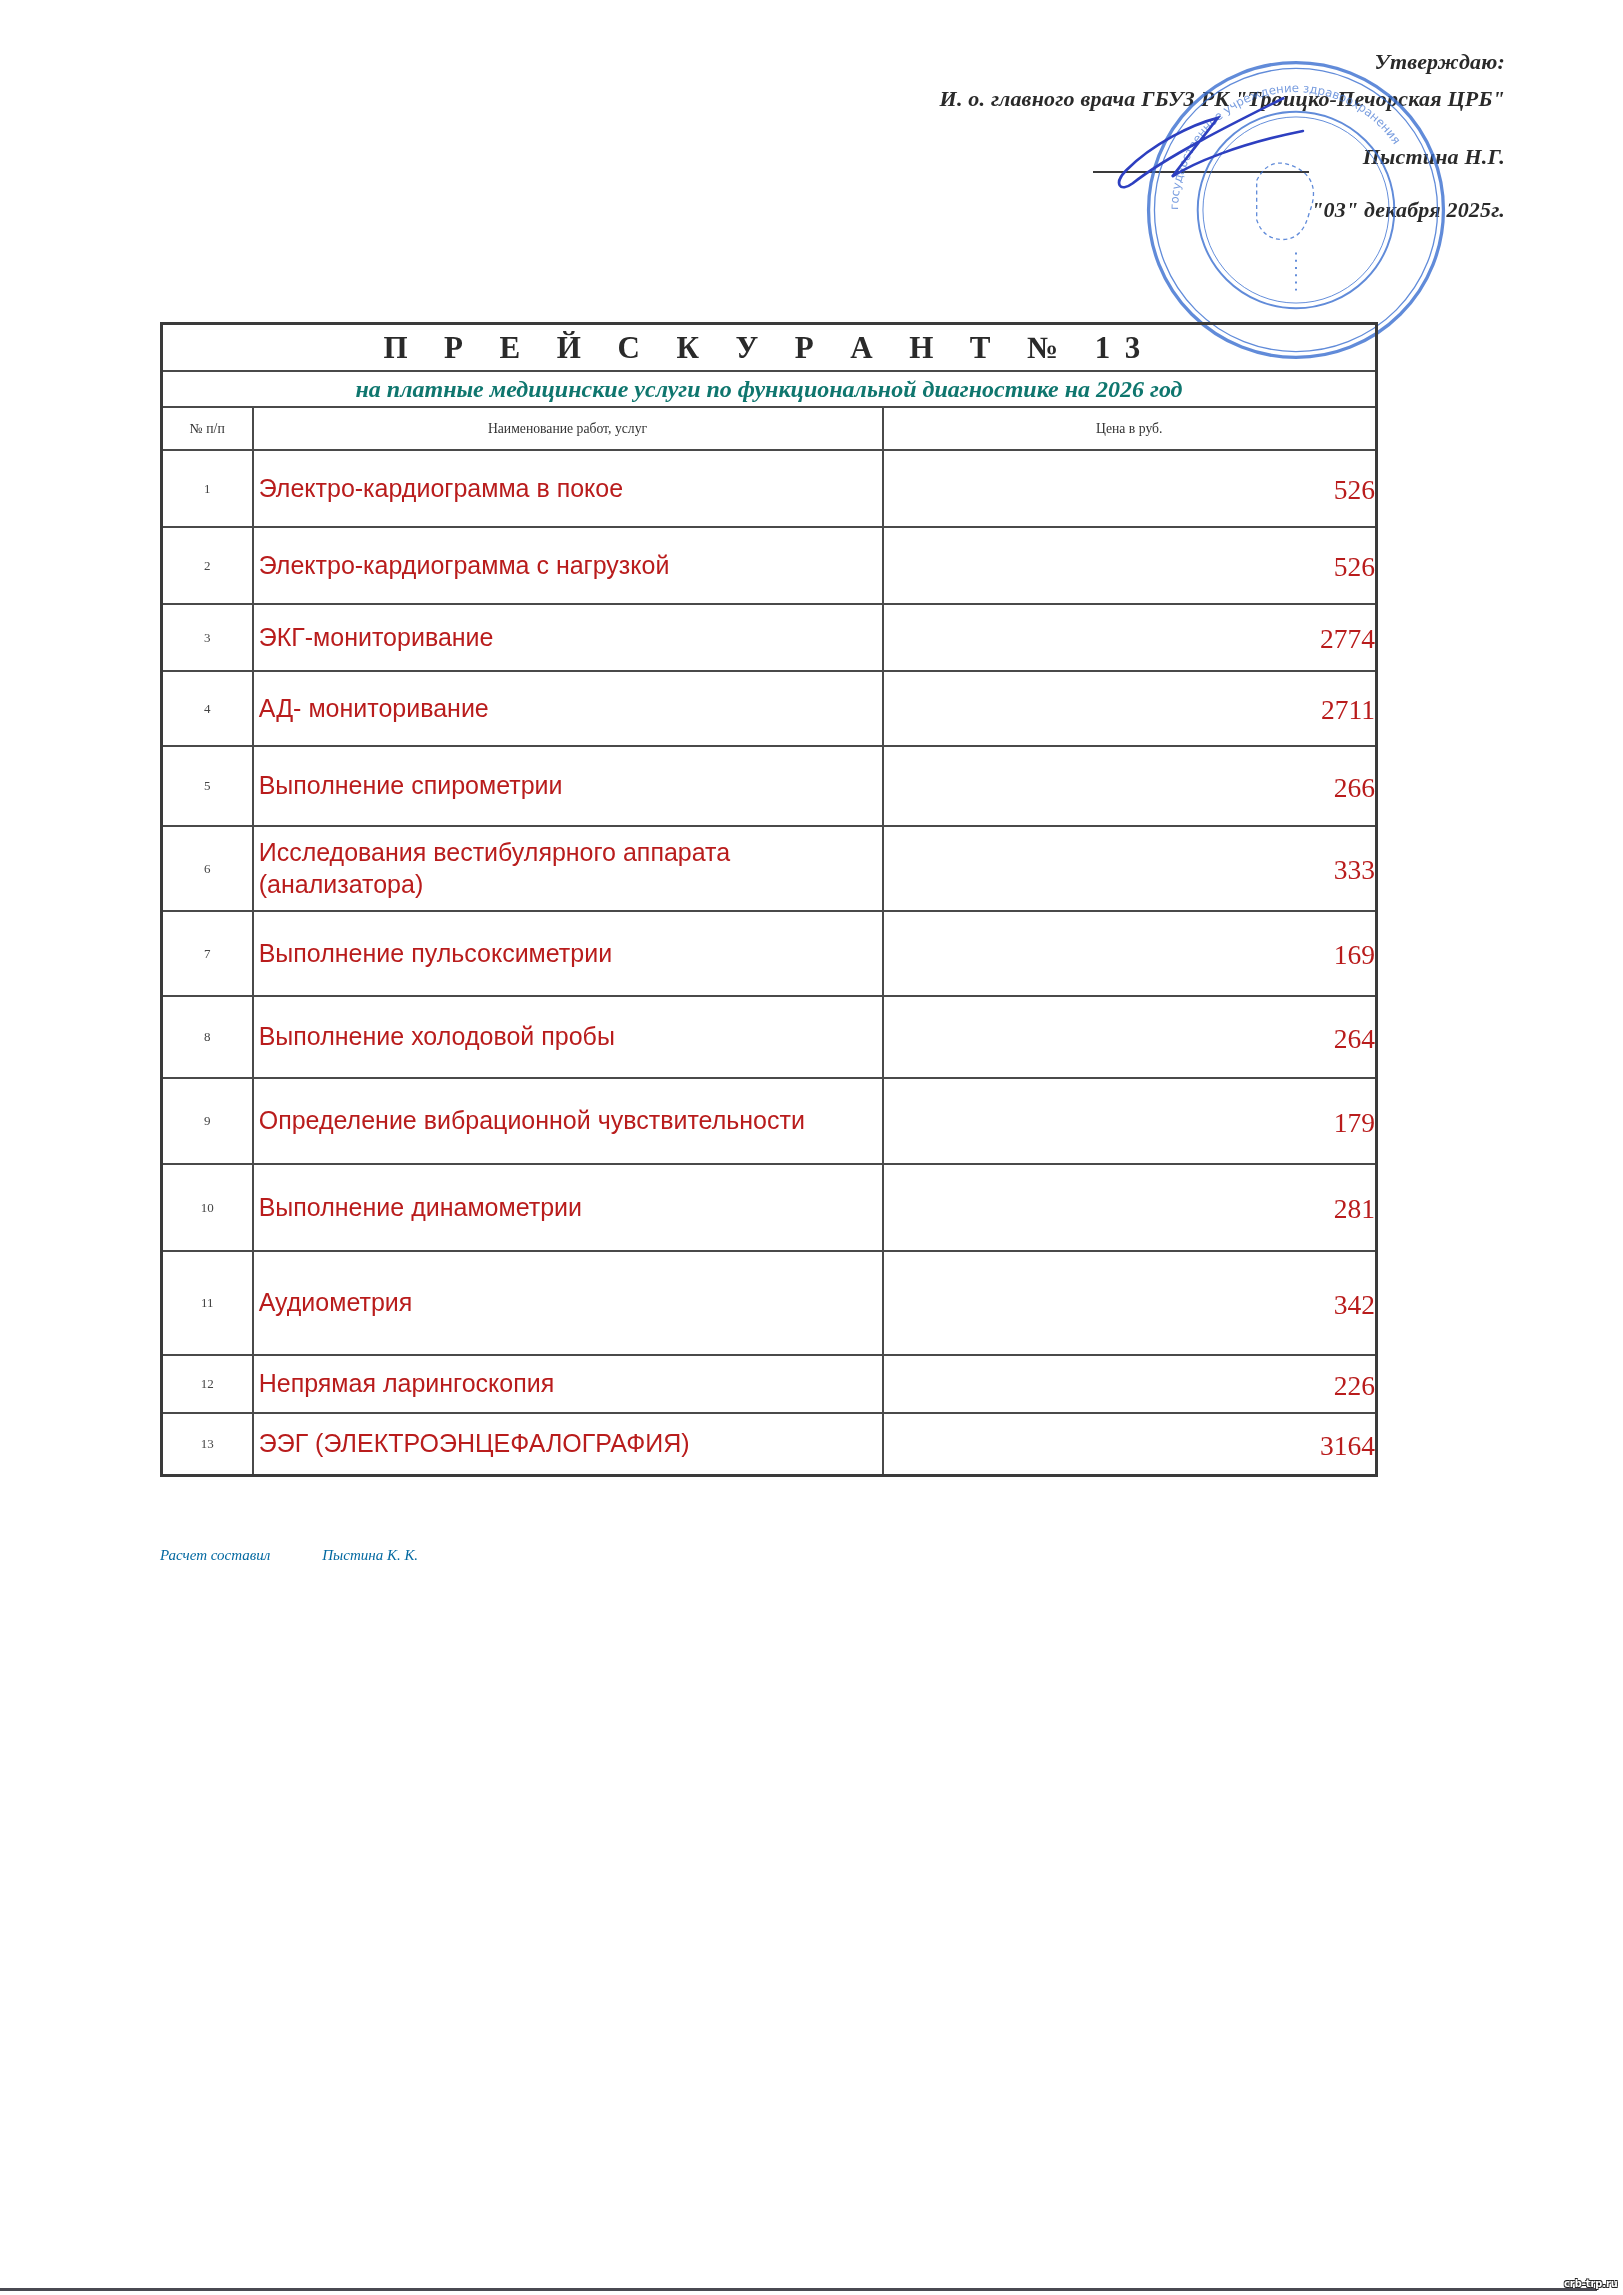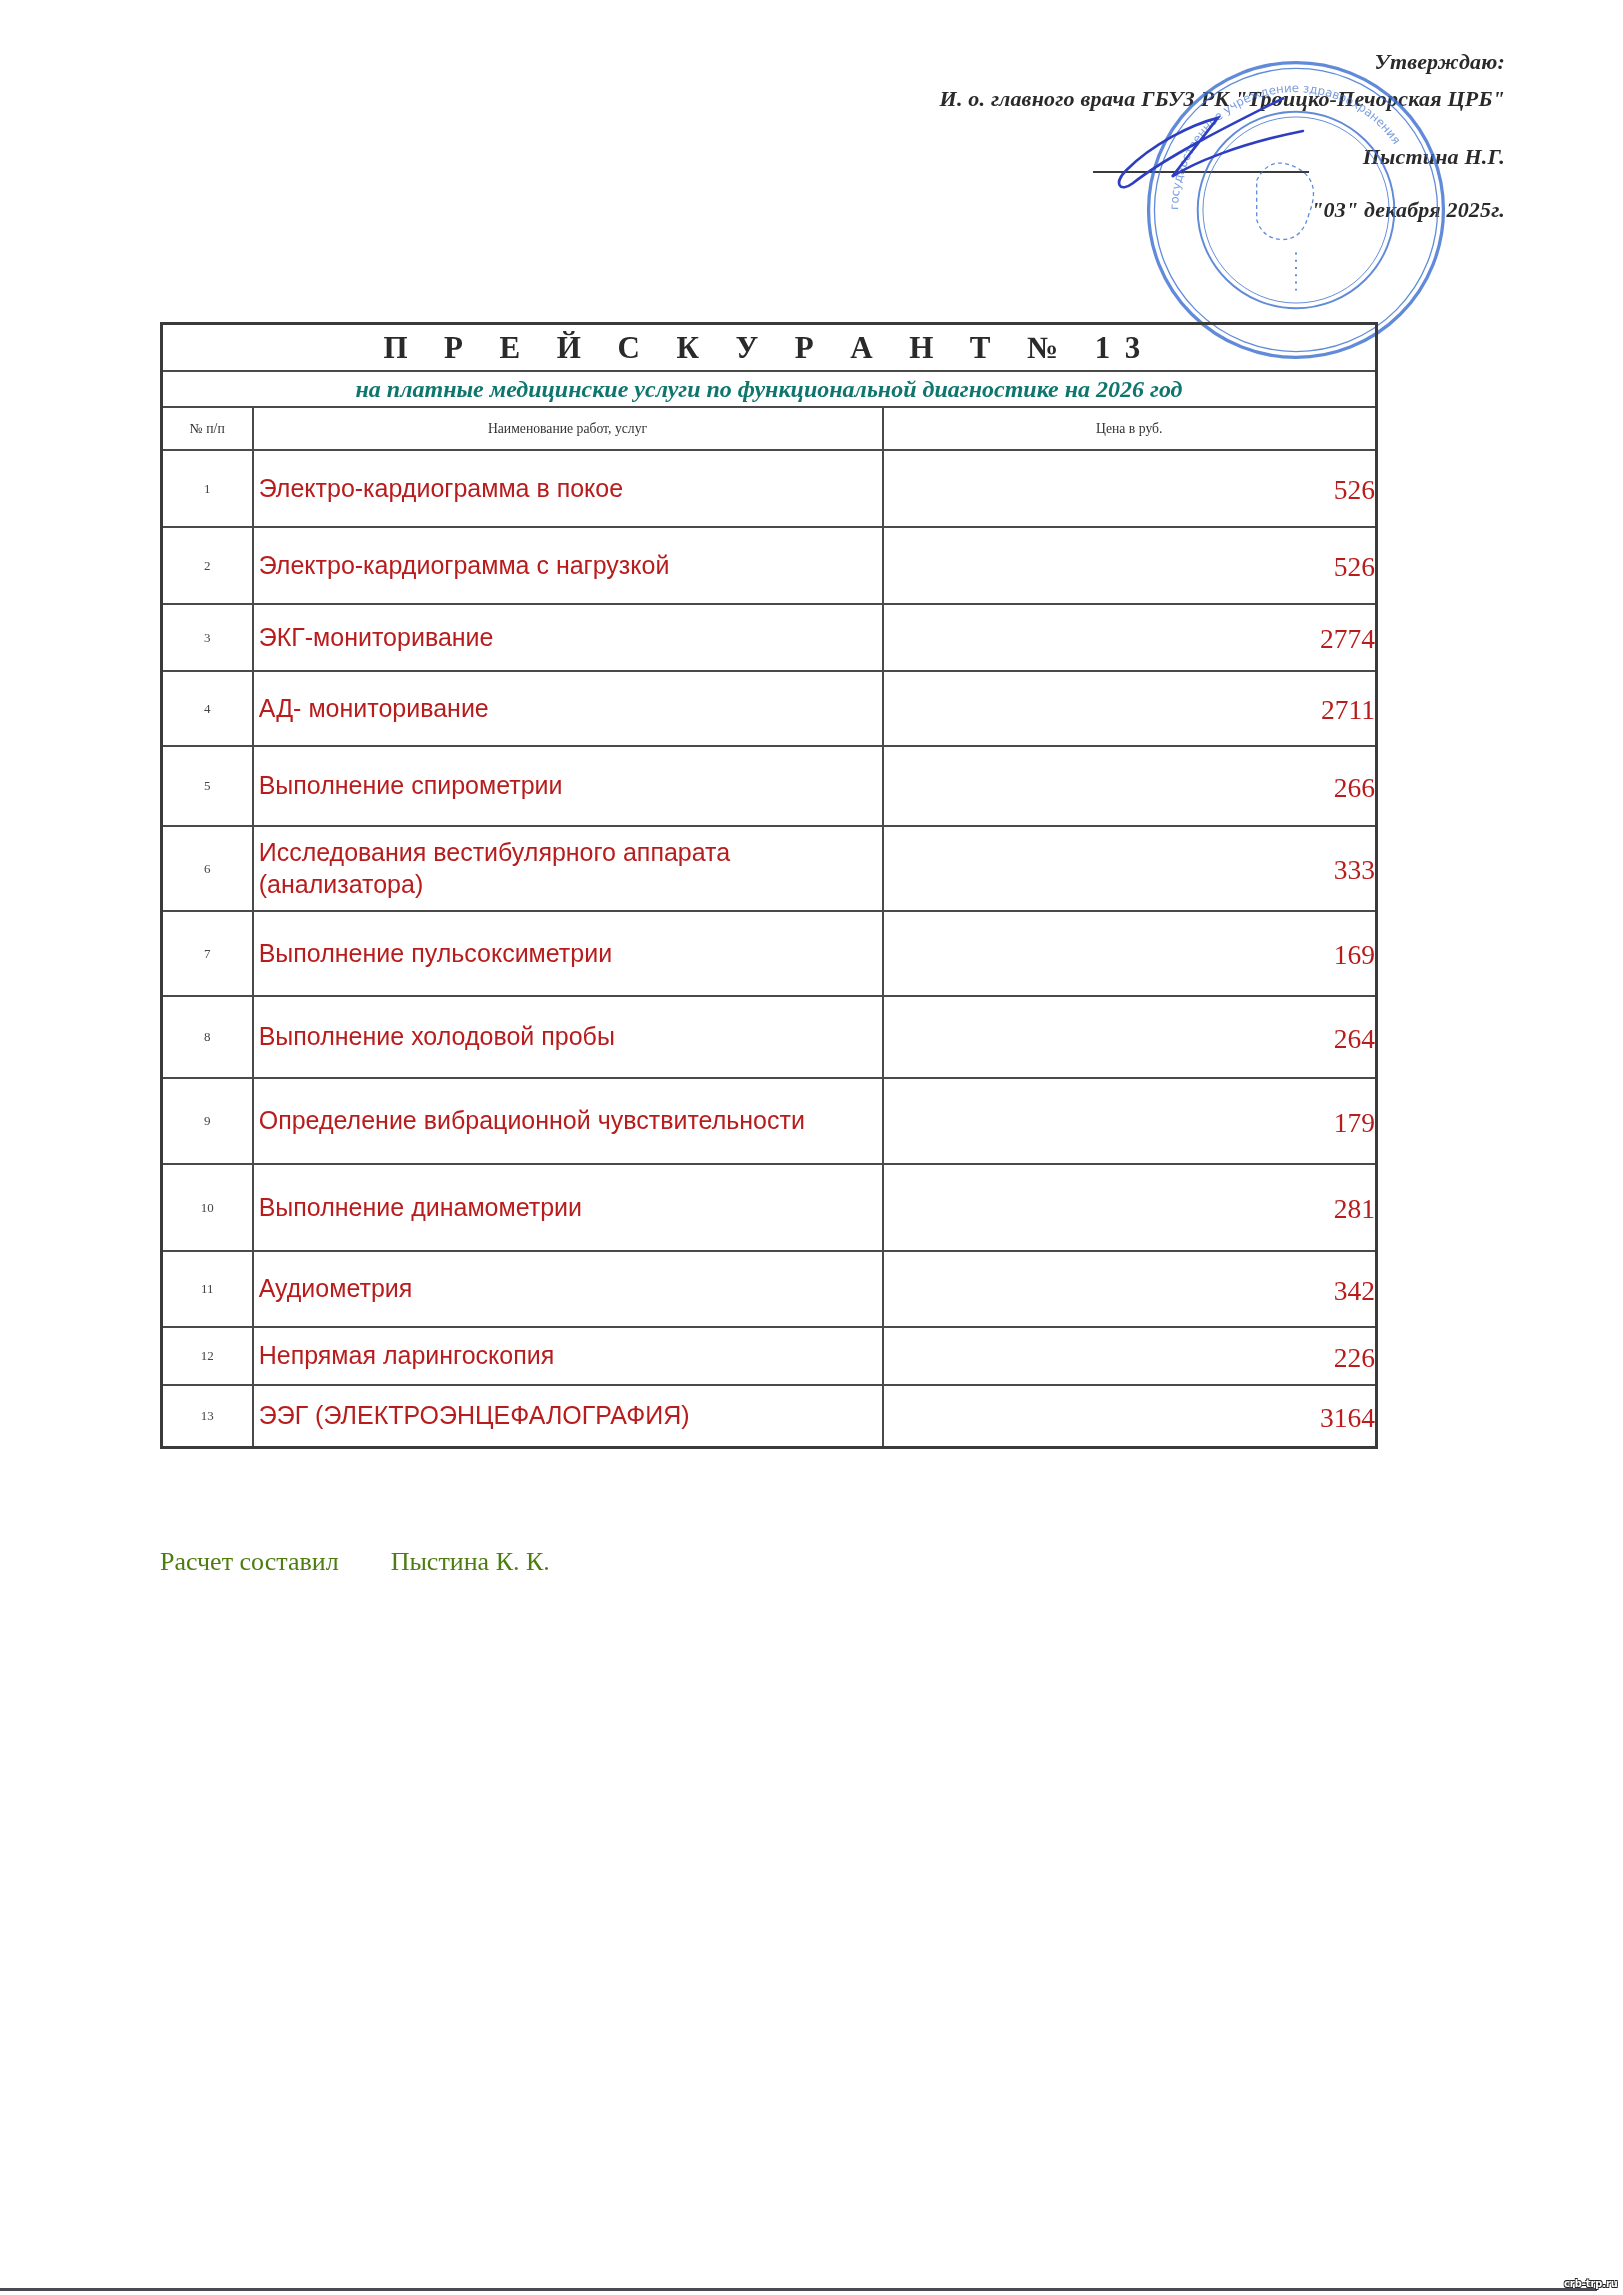--- a/index.html
+++ b/index.html
@@ -40,21 +40,21 @@
   }
   .t-head td {
     height: 41px; text-align: center;
     font-family: "Liberation Serif", serif; font-size: 13.7px; color: #333;
   }
   .row td { font-family: "Liberation Sans", sans-serif; color: #b91c1c; }
   .row td.num { text-align: center; font-family: "Liberation Serif", serif; font-size: 13px; color: #444; }
   .row td.name { font-size: 25px; padding-left: 5.2px; line-height: 1.25; }
   .row td.cost { text-align: right; font-family: "Liberation Serif", serif; font-size: 27.5px; padding-top: 3.9px; }
 
-  .footer { position: absolute; left: 160px; top: 1547px; font-family: "Liberation Serif", serif; font-size: 26px; color: #4d7c0f; white-space: nowrap; }
+  .footer { position: absolute; left: 160px; top: 1547px; font-family: "Liberation Serif", serif; font-size: 15px; color: #0369a1; white-space: nowrap; font-style: italic; }
   .footer .by { margin-left: 52px; }
 
   .bottom-rule { position: absolute; left: 0; top: 2288px; width: 1597px; height: 2.6px; background: #4a4a52; }
   .watermark {
     position: absolute; right: 5.2px; top: 2278px; font-family: "DejaVu Sans", sans-serif;
     font-weight: bold; font-size: 9.8px; color: #ffffff;
     text-shadow: -0.7px -0.7px 0 #222, 0.7px -0.7px 0 #222, -0.7px 0.7px 0 #222, 0.7px 0.7px 0 #222;
   }
 </style>
 </head>
@@ -150,21 +150,21 @@
       <tr class="row" style="height: 86px;">
         <td class="num">9</td>
         <td class="name">Определение вибрационной чувствительности</td>
         <td class="cost">179</td>
       </tr>
       <tr class="row" style="height: 87px;">
         <td class="num">10</td>
         <td class="name">Выполнение динамометрии</td>
         <td class="cost">281</td>
       </tr>
-      <tr class="row" style="height: 76px;">
+      <tr class="row" style="height: 104px;">
         <td class="num">11</td>
         <td class="name">Аудиометрия</td>
         <td class="cost">342</td>
       </tr>
       <tr class="row" style="height: 58px; margin-top: 48px;">
         <td class="num">12</td>
         <td class="name">Непрямая ларингоскопия</td>
         <td class="cost">226</td>
       </tr>
       <tr class="row" style="height: 62px;">

